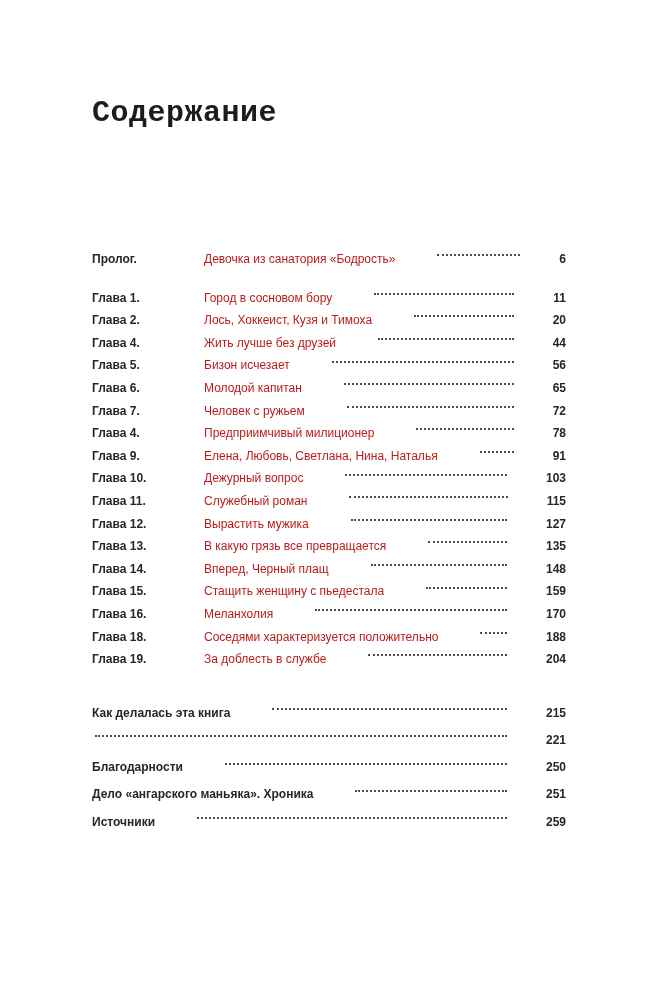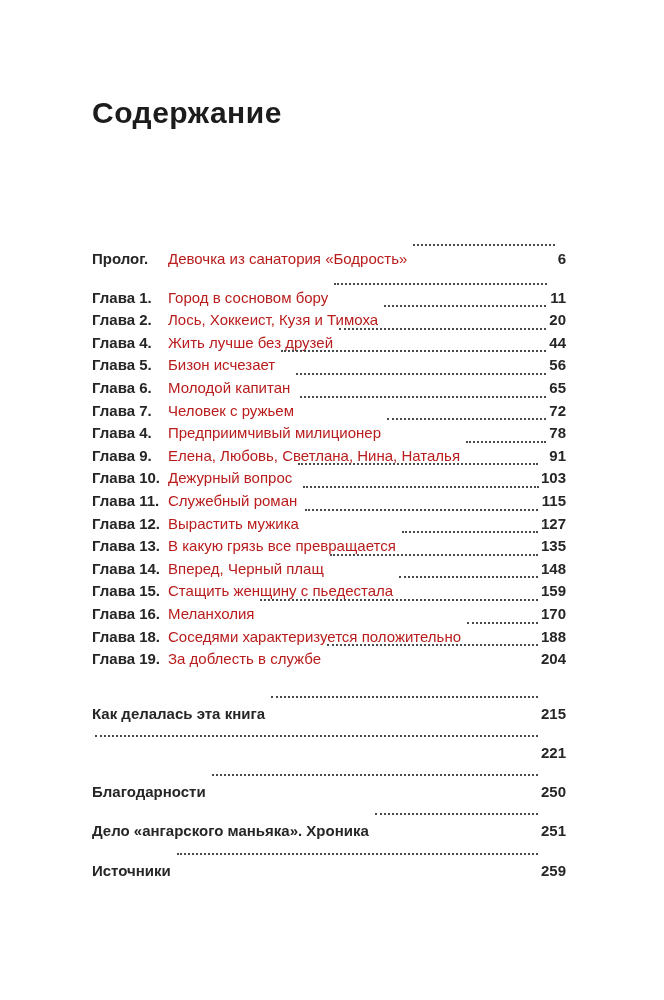--- a/index.html
+++ b/index.html
@@ -15,30 +15,32 @@
     height: 1000px;
     background: #ffffff;
     padding: 96px 98px 0 92px;
   }
   h1.toc-title {
     font-size: 30px;
     font-weight: 700;
     color: #1c1c1c;
     letter-spacing: 0.5px;
     margin-bottom: 0;
+    font-family: Liberation Mono, monospace;
   }
   .entries {
     margin-top: 118px;
   }
   .row {
     display: flex;
-    align-items: flex-start;
-    font-size: 15px;
+    align-items: center;
+    font-size: 12px;
     line-height: 22.6px;
     white-space: nowrap;
+    gap: 36px;
   }
   .entries .row:first-child {
     margin-bottom: 16px;
   }
   .label {
     flex: 0 0 76px;
     font-weight: 700;
     color: #262626;
   }
   .title {
@@ -55,21 +57,20 @@
   .pagenum {
     font-weight: 700;
     color: #262626;
     text-align: right;
   }
   .sections {
     margin-top: 29px;
   }
   .sections .row {
     line-height: 27.2px;
-    margin-top: 12px;
   }
   .sections .title {
     font-weight: 700;
     color: #262626;
   }
 </style>
 </head>
 <body>
 
 <div class="page">

